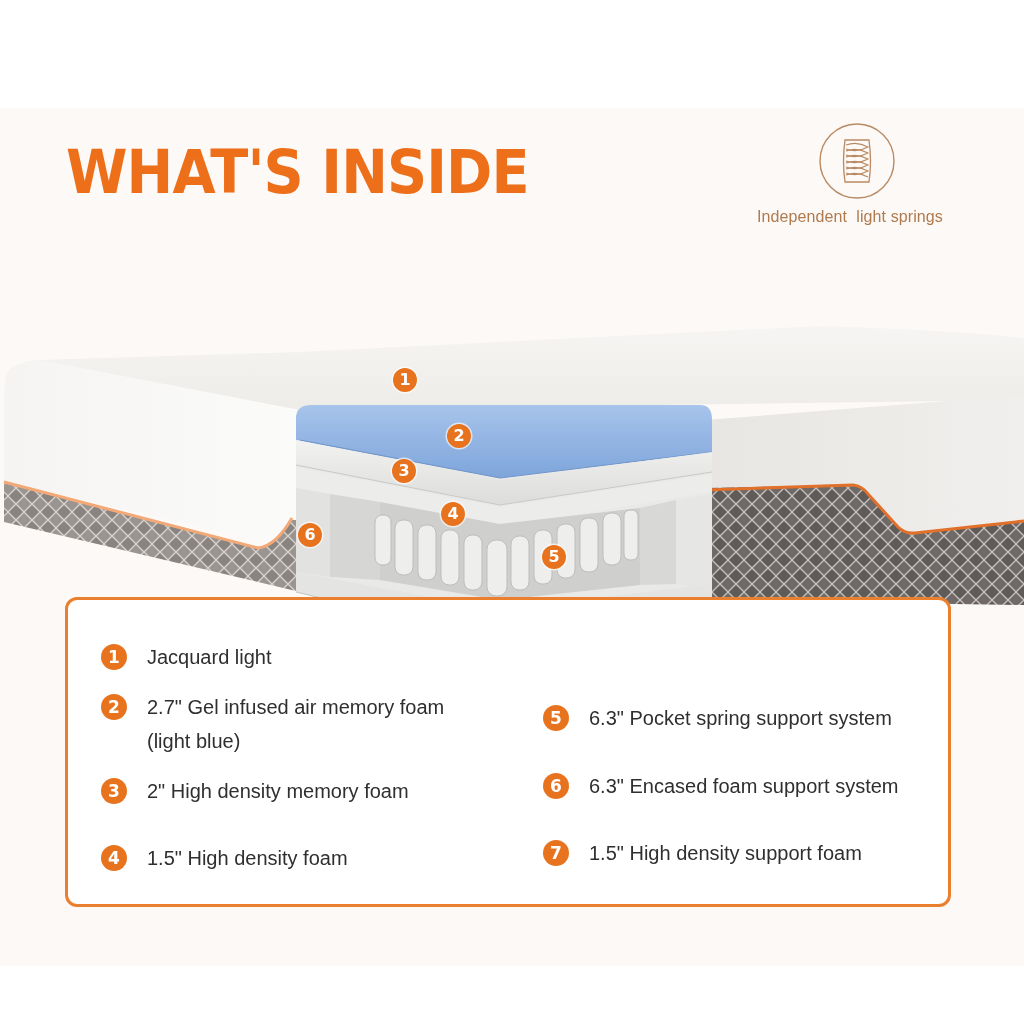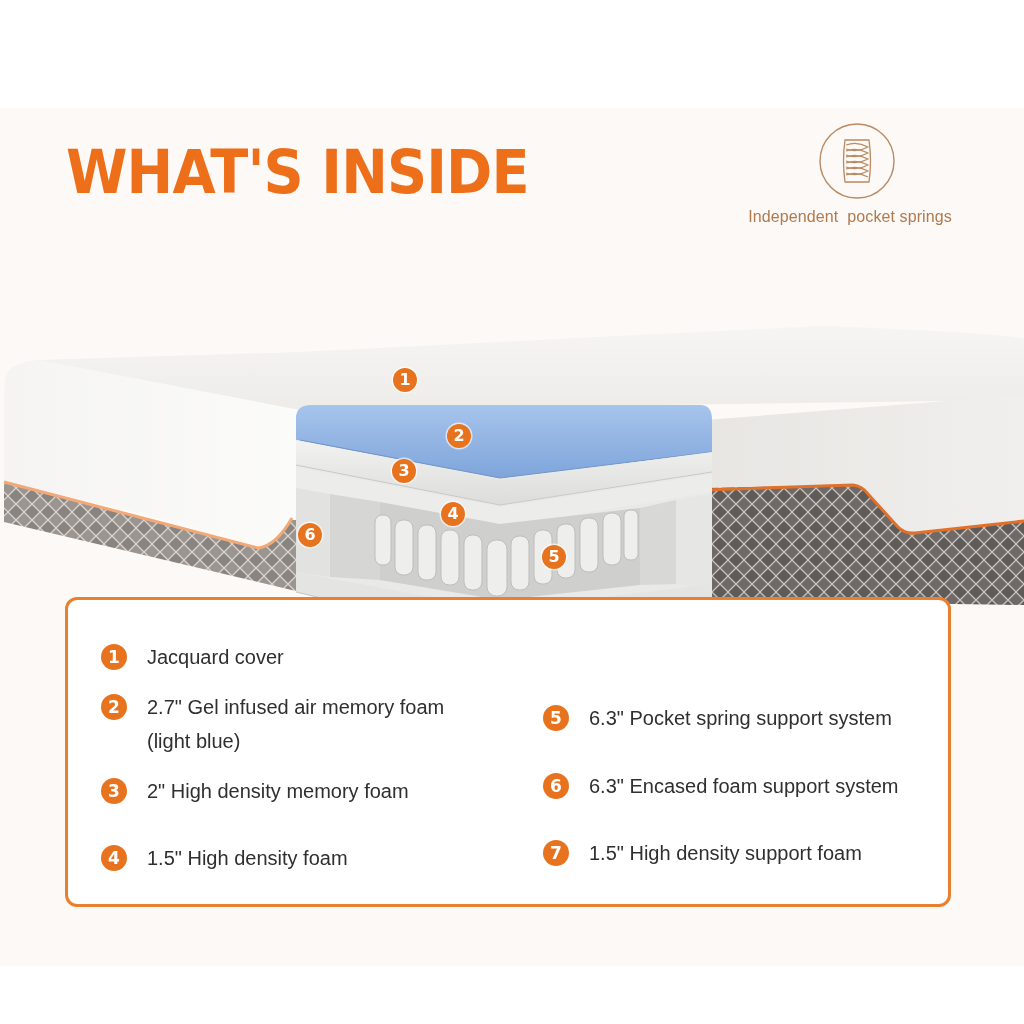--- a/index.html
+++ b/index.html
@@ -66,21 +66,21 @@
     <path d="M27 18 Q24 39 27 60 L51 60 Q54 39 51 18 Z" fill="none" stroke="#b98a63" stroke-width="1.3"></path>
     <g fill="none" stroke="#b98a63" stroke-width="1.1">
       <path d="M28 23 Q39 19 50 25 Q39 31 28 27"></path>
       <path d="M28 29 Q39 25 50 31 Q39 37 28 33"></path>
       <path d="M28 35 Q39 31 50 37 Q39 43 28 39"></path>
       <path d="M28 41 Q39 37 50 43 Q39 49 28 45"></path>
       <path d="M28 47 Q39 43 50 49 Q39 55 28 51"></path>
       <path d="M28 53 Q39 49 50 55"></path>
     </g>
   </svg>
-  <div class="label">Independent  pocket springs</div>
+  <div class="label">Independent  light springs</div>
 </div>
 
 <svg class="illustration" viewBox="0 0 1024 1024">
   <defs>
     <pattern id="diamond" width="16" height="16" patternUnits="userSpaceOnUse" patternTransform="rotate(0)">
       <rect width="16" height="16" fill="#5f5b58"></rect>
       <path d="M8 0 L16 8 L8 16 L0 8 Z" fill="#6f6a67" stroke="#c8c3bf" stroke-width="1.3"></path>
     </pattern>
     <pattern id="diamondLight" width="16" height="16" patternUnits="userSpaceOnUse">
       <rect width="16" height="16" fill="#8a8480"></rect>
@@ -159,21 +159,21 @@
 <div class="badge" style="left:447px;top:424px;">2</div>
 <div class="badge" style="left:392px;top:459px;">3</div>
 <div class="badge" style="left:441px;top:502px;">4</div>
 <div class="badge" style="left:542px;top:545px;">5</div>
 <div class="badge" style="left:298px;top:523px;">6</div>
 <div class="badge" style="left:506px;top:616px;">7</div>
 
 <div class="legend">
   <div class="legend-item" style="left:33px;top:44px;">
     <span class="num">1</span>
-    <span class="text">Jacquard cover</span>
+    <span class="text">Jacquard light</span>
   </div>
   <div class="legend-item" style="left:33px;top:94px;">
     <span class="num">2</span>
     <span class="text">2.7" Gel infused air memory foam
 (light blue)</span>
   </div>
   <div class="legend-item" style="left:33px;top:178px;">
     <span class="num">3</span>
     <span class="text">2" High density memory foam</span>
   </div>

